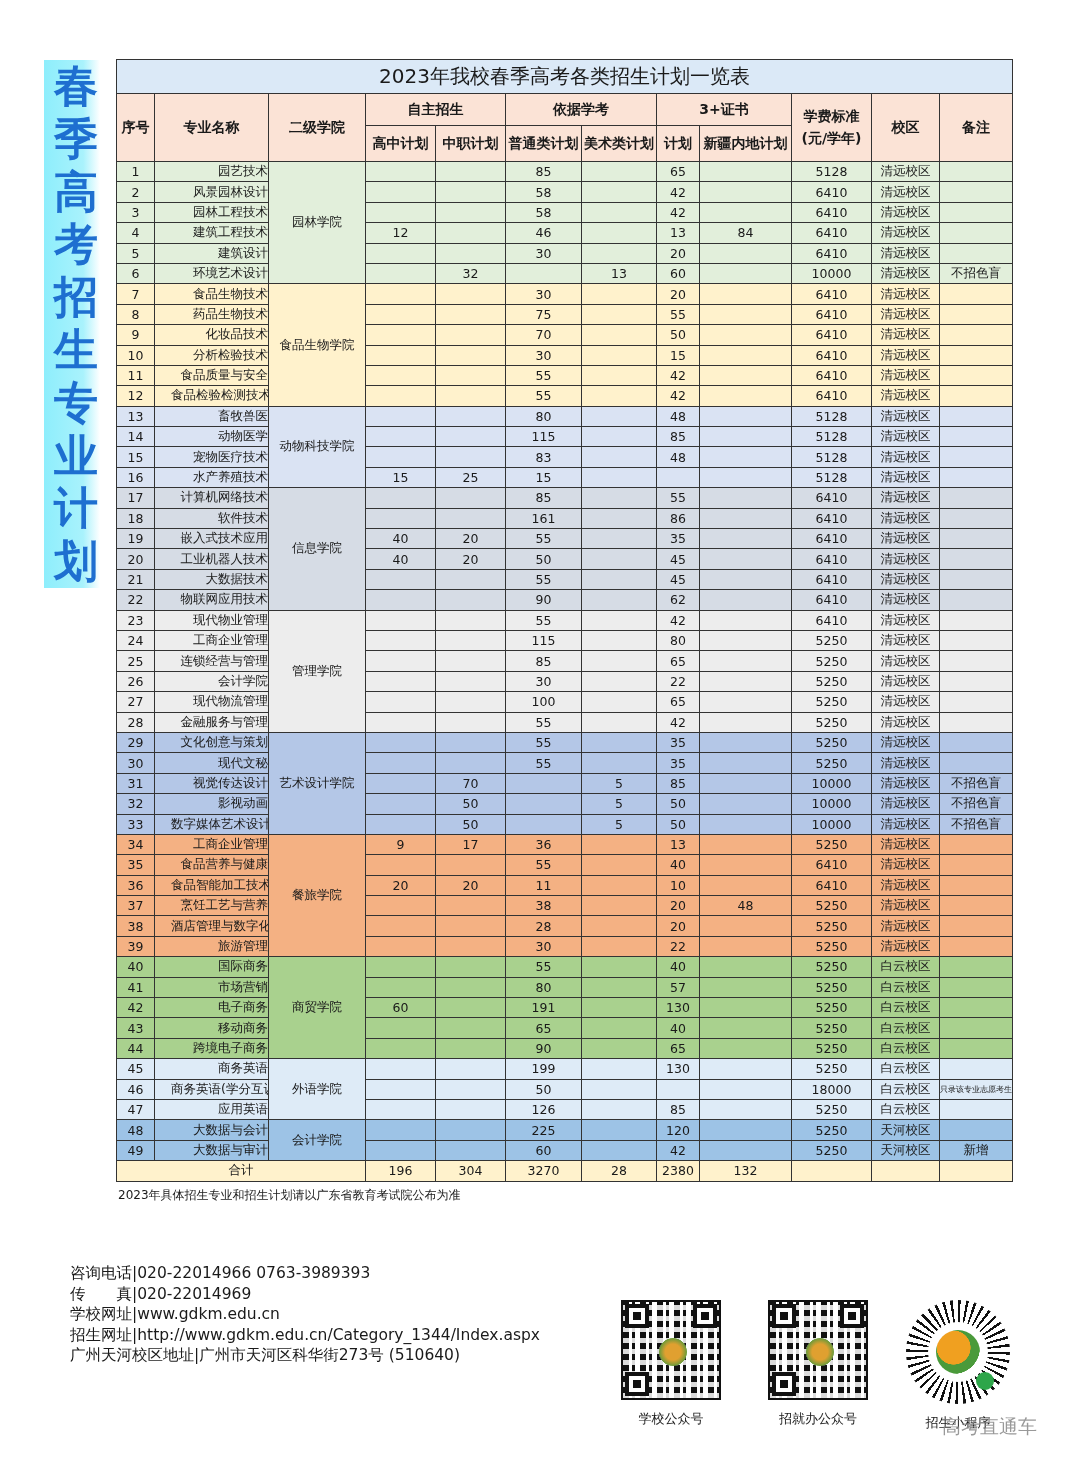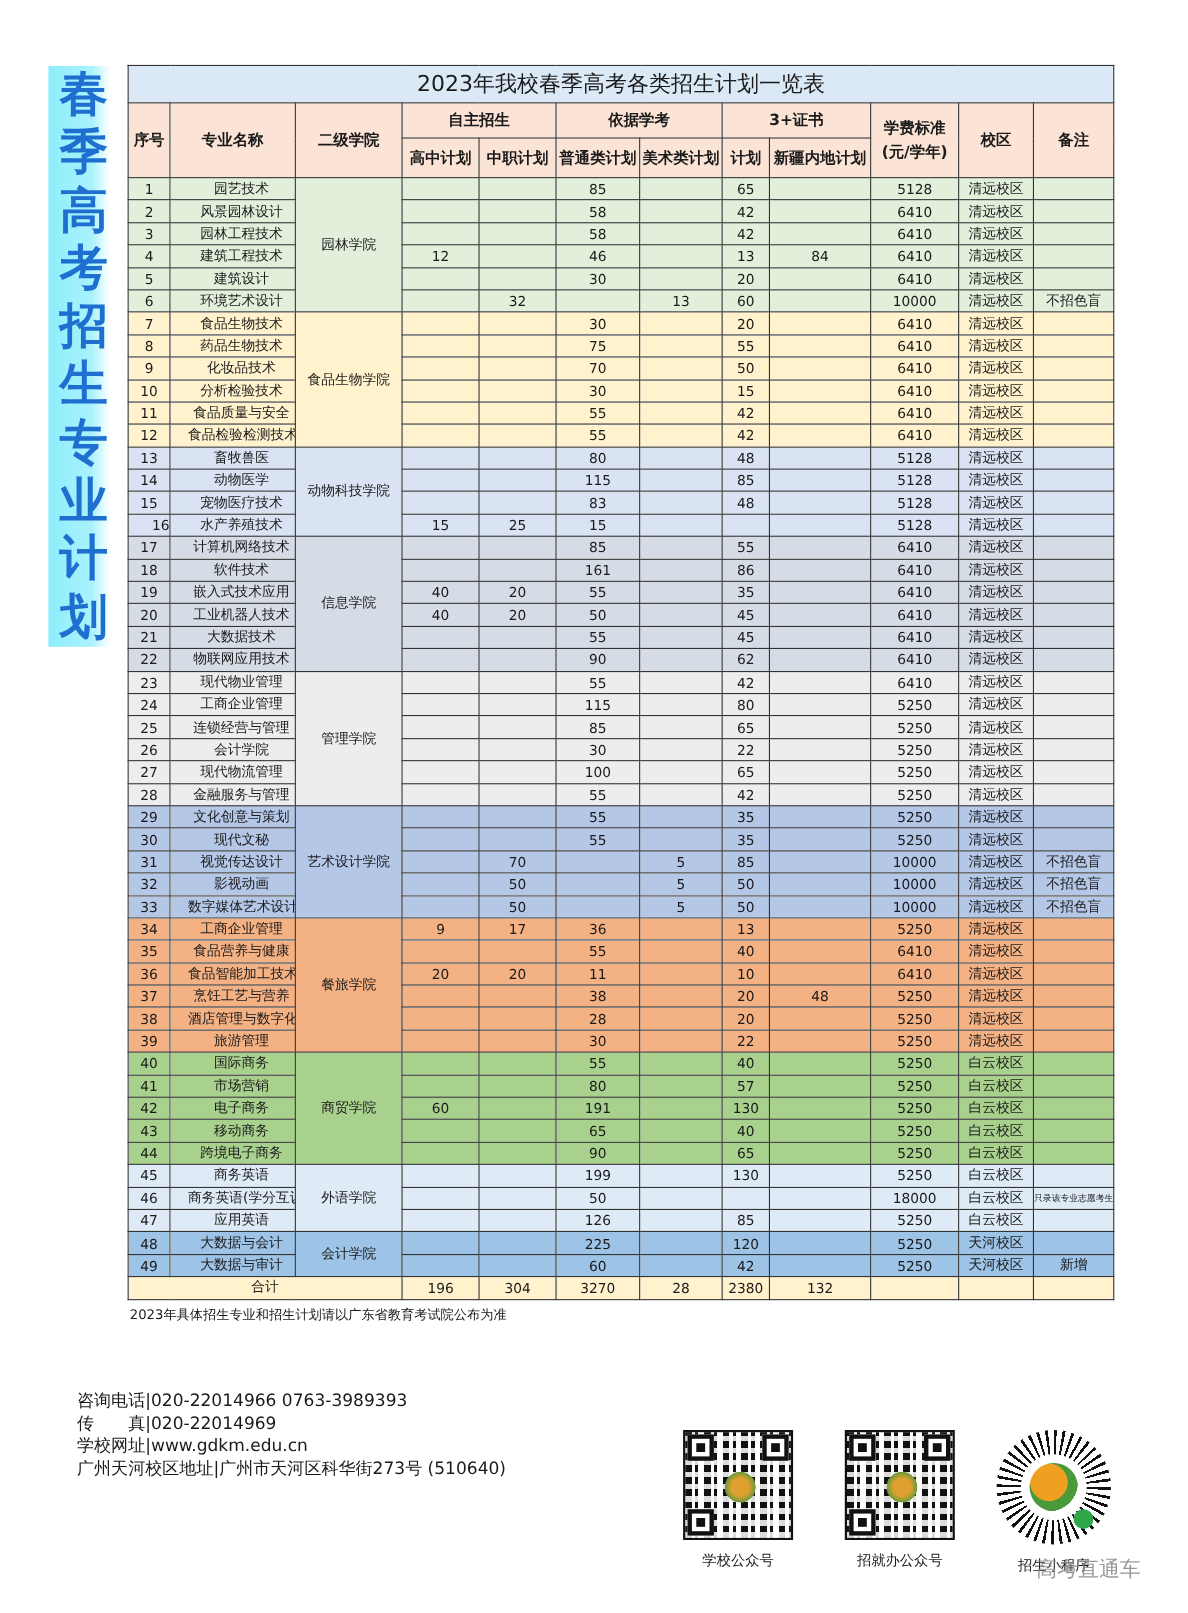--- a/index.html
+++ b/index.html
@@ -5,21 +5,21 @@
   * { box-sizing: border-box; margin: 0; padding: 0; }
   body { width: 1080px; height: 1466px; background: #ffffff; font-family: "DejaVu Sans", "Liberation Sans", sans-serif; color: #1a1a1a; position: relative; overflow: hidden; }
   .side-title { position: absolute; left: 44px; top: 60px; width: 56px; height: 528px; background: linear-gradient(to right, #8eeefc 0%, #a9f2fc 70%, rgba(255,255,255,0) 100%); }
   .side-title .chars { position: absolute; left: 4px; top: 0; width: 56px; display: flex; flex-direction: column; align-items: center; }
   .side-title .ch { font-size: 44px; font-weight: bold; color: #1e6fd0; line-height: 52.8px; }
   .table-wrap { position: absolute; left: 116px; top: 59px; width: 896px; }
   table { border-collapse: collapse; width: 896px; table-layout: fixed; font-size: 12.5px; }
   td, th { border: 1px solid #333; text-align: center; height: 20.4px; padding: 0; white-space: nowrap; overflow: hidden; font-weight: normal; }
   th { font-weight: bold; font-size: 14px; background: #fbe3d6; }
   .title-row td { background: #dbe9f7; font-size: 20px; height: 34px; font-weight: normal; }
-  td.name { text-align: center; padding-left: 16px; }
+  td.name { text-align: right; padding-left: 16px; }
   .total-row td { background: #fff2cc; }
   .note-small { font-size: 8px; }
   .footnote { position: absolute; left: 118px; top: 1187px; font-size: 12px; }
   .contact { position: absolute; left: 70px; top: 1263px; font-size: 15.5px; line-height: 20.6px; }
   .contact .row { white-space: nowrap; }
   .qr-block { position: absolute; top: 1300px; width: 110px; text-align: center; }
   .qr { width: 100px; height: 100px; margin: 0 auto; background:
       repeating-linear-gradient(90deg, #111 0 6px, #fff 6px 9px, #111 9px 12px, #fff 12px 17px),
       #fff; position: relative; border: 2px solid #111; }
   .qr::before { content: ""; position: absolute; inset: 0; background: repeating-linear-gradient(0deg, rgba(255,255,255,.85) 0 5px, rgba(255,255,255,0) 5px 11px); }
@@ -285,21 +285,21 @@
           <td style="background: rgb(218, 227, 243);"></td>
           <td style="background: rgb(218, 227, 243);">83</td>
           <td style="background: rgb(218, 227, 243);"></td>
           <td style="background: rgb(218, 227, 243);">48</td>
           <td style="background: rgb(218, 227, 243);"></td>
           <td style="background: rgb(218, 227, 243);">5128</td>
           <td style="background: rgb(218, 227, 243);">清远校区</td>
           <td style="background: rgb(218, 227, 243);"></td>
         </tr>
         <tr style="--bg: #dae3f3;">
-          <td style="background: rgb(218, 227, 243); text-align: right;">16</td>
+          <td style="background: rgb(218, 227, 243);">16</td>
           <td class="name" style="background: rgb(218, 227, 243);">水产养殖技术</td>
           <td style="background: rgb(218, 227, 243);">15</td>
           <td style="background: rgb(218, 227, 243);">25</td>
           <td style="background: rgb(218, 227, 243);">15</td>
           <td style="background: rgb(218, 227, 243);"></td>
           <td style="background: rgb(218, 227, 243);"></td>
           <td style="background: rgb(218, 227, 243);"></td>
           <td style="background: rgb(218, 227, 243);">5128</td>
           <td style="background: rgb(218, 227, 243);">清远校区</td>
           <td style="background: rgb(218, 227, 243);"></td>
@@ -755,20 +755,21 @@
       </tbody>
   </table>
 </div>
 
 <div class="footnote">2023年具体招生专业和招生计划请以广东省教育考试院公布为准</div>
 
 <div class="contact" id="contact">
     <div class="row"><span>咨询电话</span><span>|</span><span>020-22014966 0763-3989393</span></div>
     <div class="row"><span>传　　真</span><span>|</span><span>020-22014969</span></div>
     <div class="row"><span>学校网址</span><span>|</span><span>www.gdkm.edu.cn</span></div>
+    <div class="row"><span>招生网址</span><span>|</span><span>http://www.gdkm.edu.cn/Category_1344/Index.aspx</span></div>
     <div class="row"><span>广州天河校区地址</span><span>|</span><span>广州市天河区科华街273号 (510640)</span></div>
   </div>
 
 <div class="qr-block" style="left:616px">
   <div class="qr">
     <div class="finder" style="left:2px;top:2px"></div>
       <div class="finder" style="right:2px;top:2px"></div>
       <div class="finder" style="left:2px;bottom:2px"></div>
     <div class="logo"></div>
   </div>

